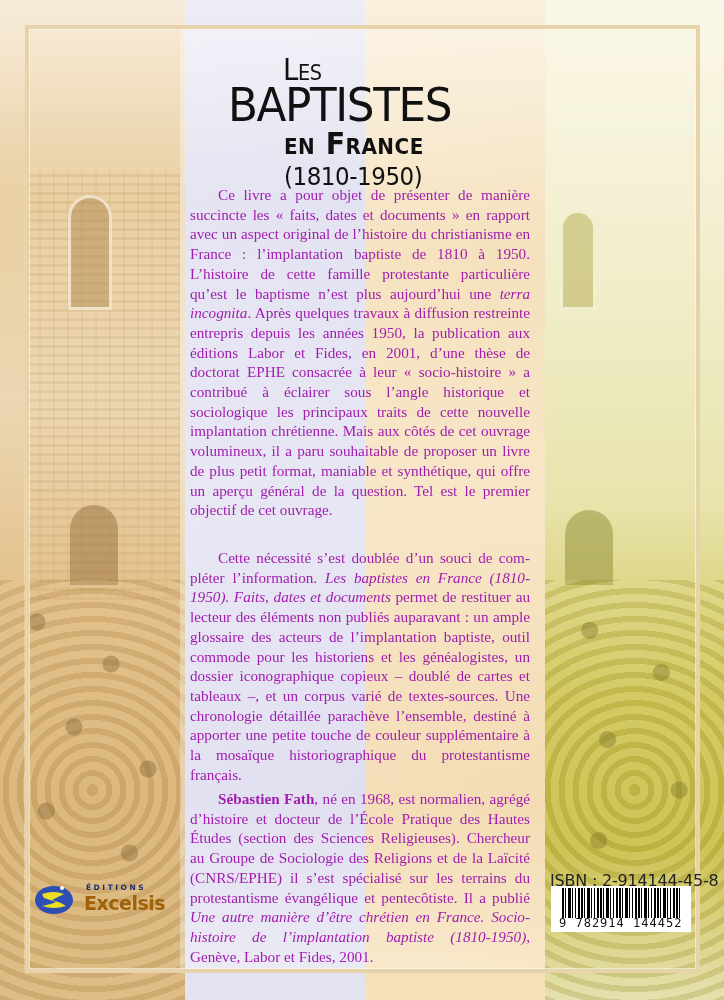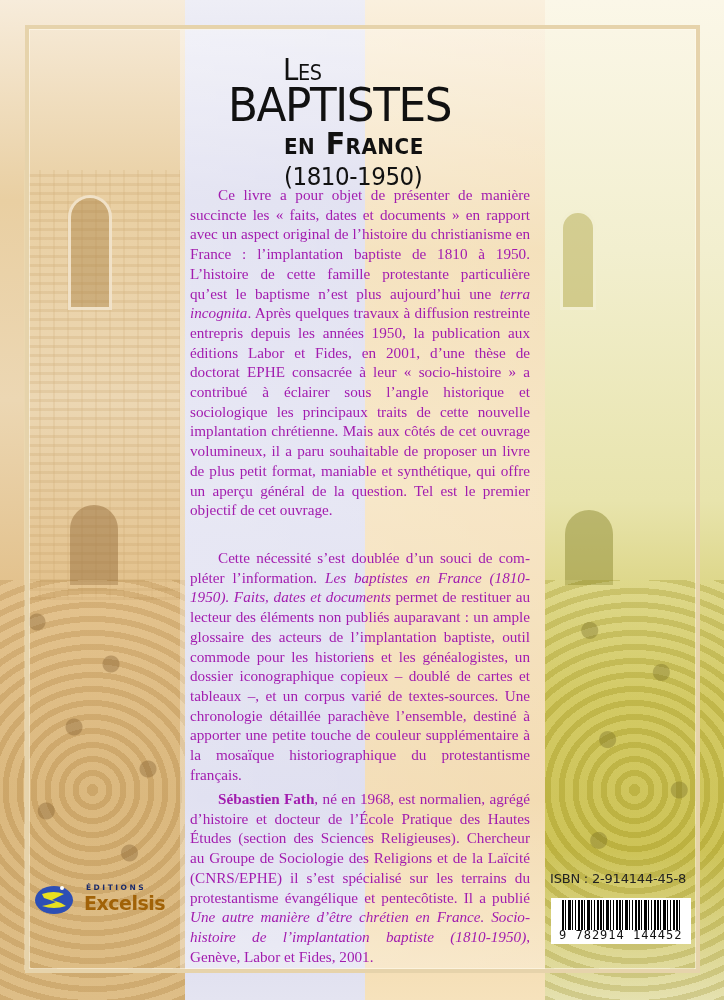--- a/index.html
+++ b/index.html
@@ -130,28 +130,27 @@
     .text-block p { text-indent: 28px; }
     .p1 { top: 185px; }
     .p2 { top: 548px; }
     .p3 { top: 789px; }
     .text-block em { font-style: italic; }
     .text-block strong { font-weight: bold; }
 
     
     .isbn {
       position: absolute; left: 550px; top: 871px;
-      font-family: "DejaVu Sans", sans-serif; font-size: 13px;
+      font-family: "DejaVu Sans", sans-serif; font-size: 16px;
       color: #222; letter-spacing: -0.2px;
     }
     .barcode {
       position: absolute; left: 551px; top: 886px; width: 140px; height: 46px;
       background: #fff;
       padding: 2px 8px 0 8px;
-      margin-top: 12px;
     }
     .bars {
       width: 118px; height: 30px; margin-left: 3px;
       background: repeating-linear-gradient(90deg,
         #000 0 2px, #fff 2px 3px, #000 3px 4px, #fff 4px 6px,
         #000 6px 9px, #fff 9px 10px, #000 10px 11px, #fff 11px 13px,
         #000 13px 14px, #fff 14px 16px, #000 16px 18px, #fff 18px 19px);
     }
     .barcode-digits {
       font-family: "DejaVu Sans Mono", monospace; font-size: 12px;

